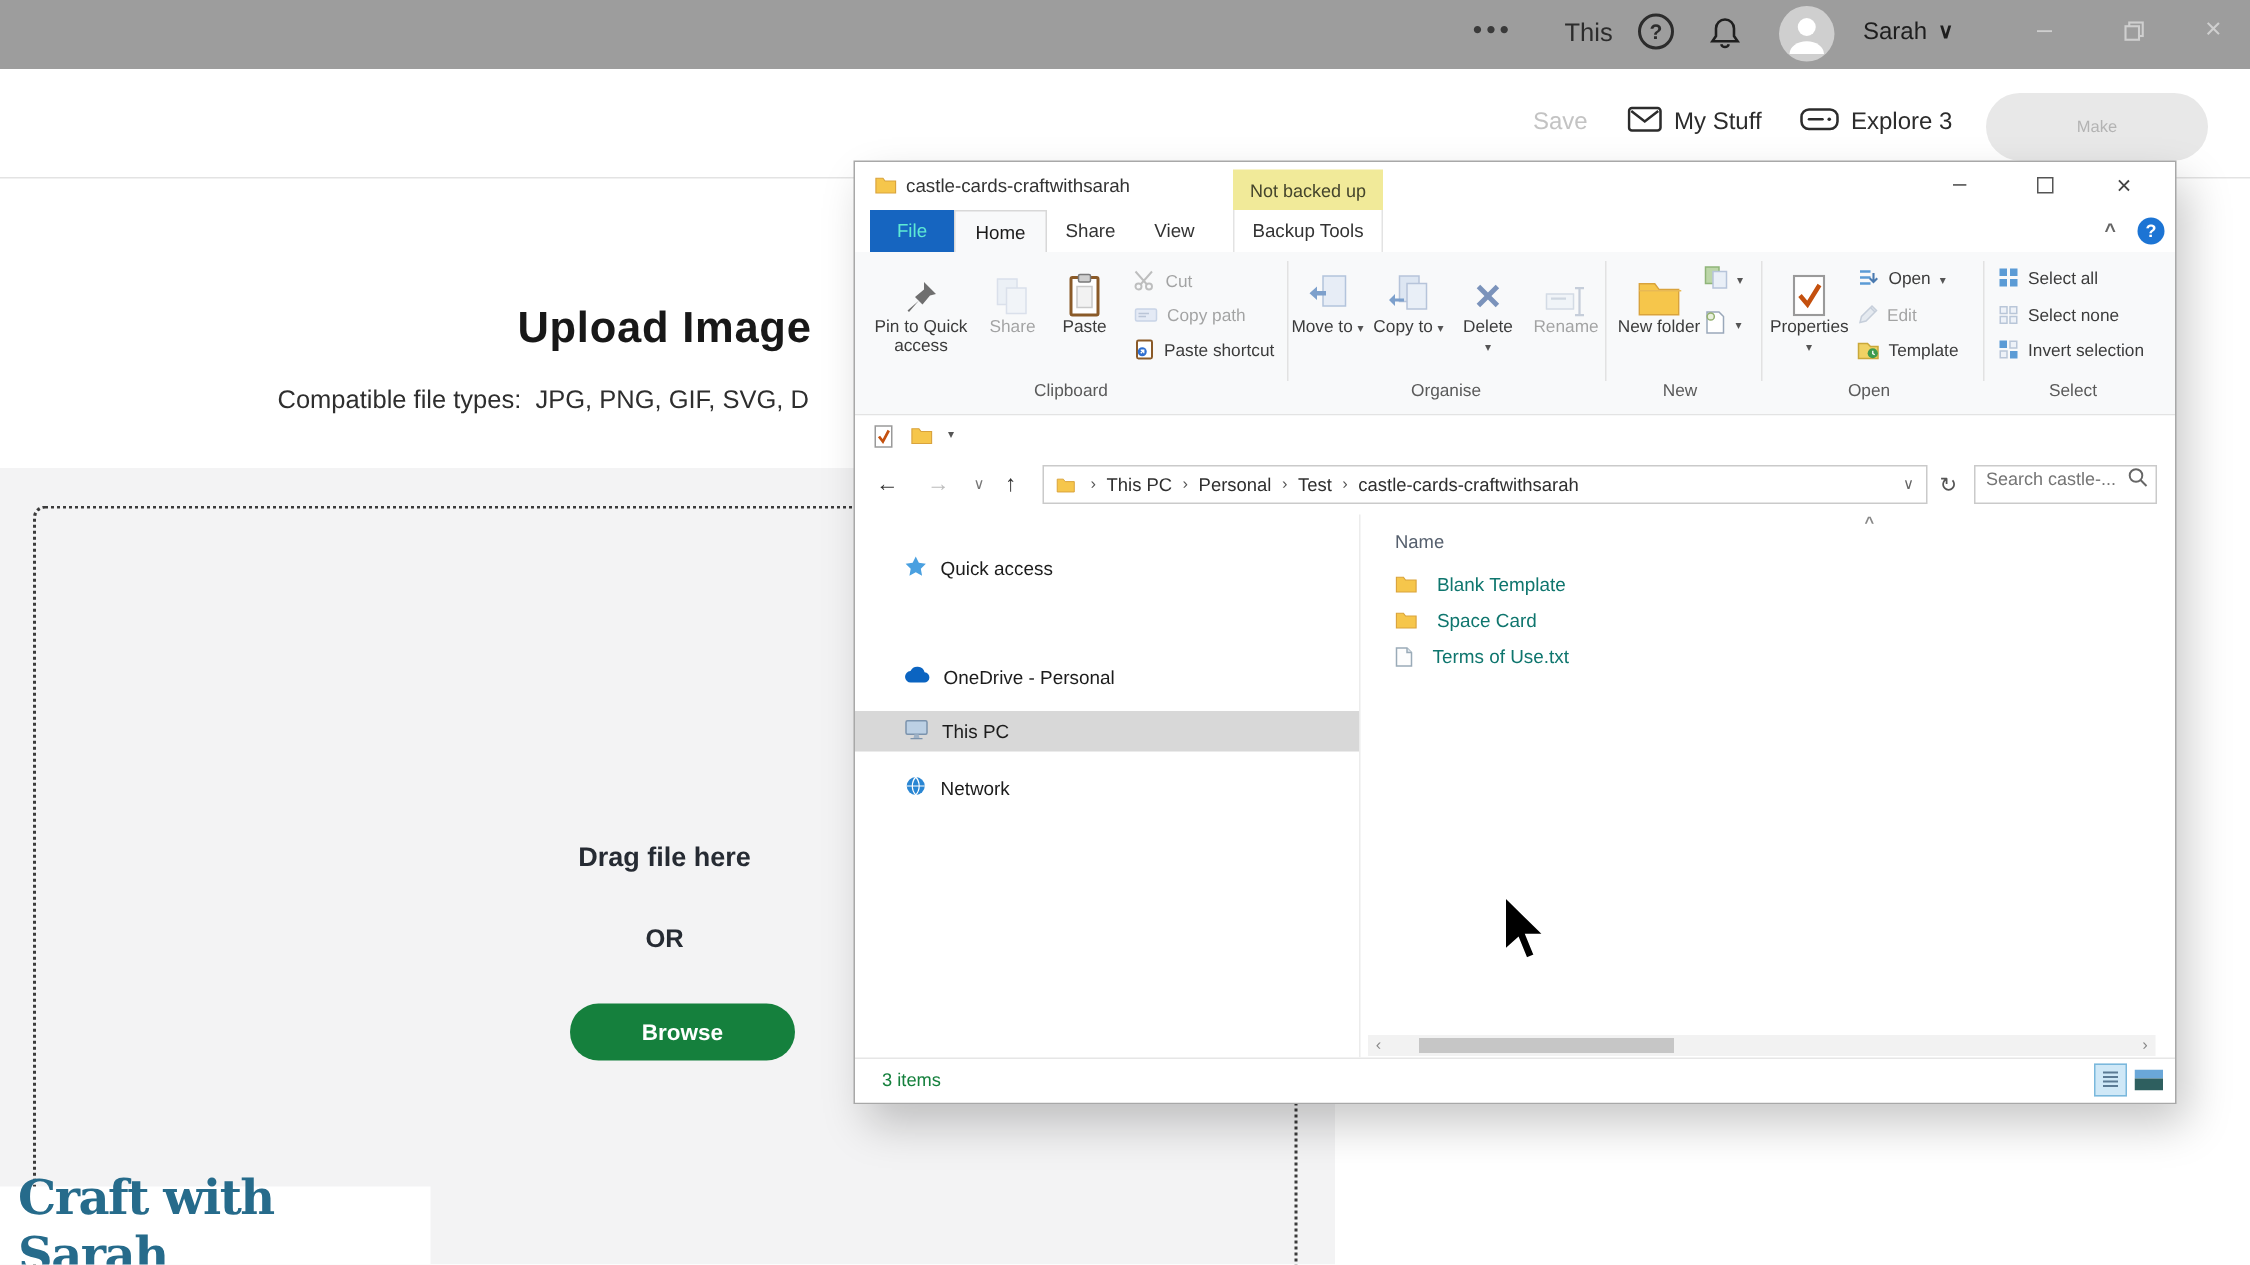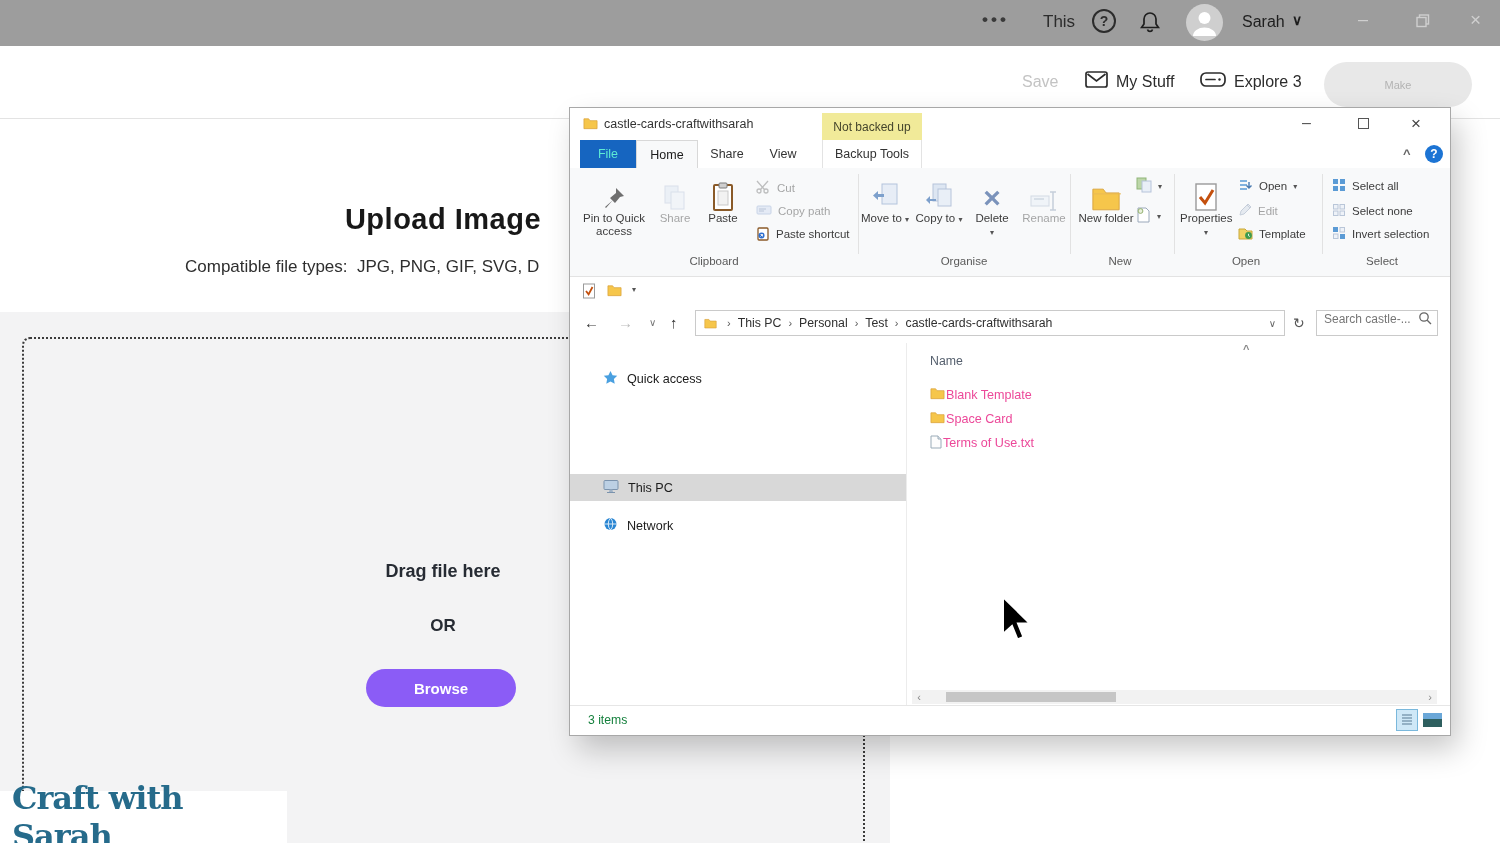--- a/index.html
+++ b/index.html
@@ -29,21 +29,21 @@
   .ah-make{position:absolute;left:1324px;top:16px;width:148px;height:45px;border-radius:23px;background:#e8e8e8;
            display:flex;align-items:center;justify-content:center;font-size:11px;color:#b3b3b3;}
 
   
   .upload-title{position:absolute;left:0;top:203px;width:886px;text-align:center;font-size:29px;font-weight:600;color:#181818;letter-spacing:.5px;}
   .upload-sub{position:absolute;left:185px;top:257px;font-size:17px;color:#2e2e2e;white-space:pre;}
   .gray-panel{position:absolute;left:0;top:312px;width:890px;height:531px;background:#f3f3f4;}
   .dropzone{position:absolute;left:22px;top:337px;width:843px;height:540px;border:2px dotted #3b3b3b;border-radius:8px;box-sizing:border-box;}
   .drag-text{position:absolute;left:0;top:561px;width:886px;text-align:center;font-size:18px;font-weight:700;color:#262b33;}
   .or-text{position:absolute;left:0;top:616px;width:886px;text-align:center;font-size:17px;font-weight:700;color:#262b33;}
-  .browse-btn{position:absolute;left:366px;top:669px;width:150px;height:38px;border-radius:19px;background:#8b5cf6;
+  .browse-btn{position:absolute;left:380px;top:669px;width:150px;height:38px;border-radius:19px;background:#15803d;
               display:flex;align-items:center;justify-content:center;color:#fff;font-size:15px;font-weight:700;cursor:pointer;}
   .logo-box{position:absolute;left:0;top:791px;width:287px;height:52px;background:#ffffff;display:flex;align-items:center;padding-left:12px;box-sizing:border-box;z-index:6;}
   .logo-text{font-family:"DejaVu Serif",serif;font-weight:700;font-size:32px;color:#266b8b;letter-spacing:-1px;}
 
   
   .ex{position:absolute;left:570px;top:108px;width:880px;height:627px;background:#fff;z-index:20;font-size:12px;color:#222;
       box-shadow:0 0 0 1px #a8a8a8, 8px 14px 28px rgba(0,0,0,.22);}
   .ex-titlebar{position:absolute;left:0;top:0;width:880px;height:32px;background:#fff;}
   .ex-title{position:absolute;left:34px;top:9px;font-size:12.5px;color:#333;}
   .ex-ticon{position:absolute;left:13px;top:9px;}
@@ -86,21 +86,21 @@
   .searchbox input{border:none;outline:none;width:92px;font-size:12px;color:#666;padding-left:7px;font-family:"Liberation Sans",sans-serif;background:transparent;}
 
   .ex-main{position:absolute;left:0;top:235px;width:880px;height:362px;background:#fff;}
   .sb-row{position:absolute;left:0;width:336px;height:27px;display:flex;align-items:center;padding-left:33px;box-sizing:border-box;gap:9px;
           font-size:12.6px;color:#1c1c1c;}
   .sb-selected{background:#d8d8d8;}
   .sb-divider{position:absolute;left:336px;top:0;width:1px;height:362px;background:#ececec;}
   .pane{position:absolute;left:337px;top:0;width:538px;height:362px;}
   .pane-header{position:absolute;left:23px;top:11px;font-size:12.3px;color:#56606e;}
   .pane-sort{position:absolute;left:336px;top:0px;font-size:11px;color:#888;font-weight:700;}
-  .file-row{position:absolute;left:23px;height:24px;display:flex;align-items:center;gap:1px;font-size:12.6px;color:#ec4899;}
+  .file-row{position:absolute;left:23px;height:24px;display:flex;align-items:flex-start;gap:13px;font-size:12.6px;color:#0f766e;}
   .hscroll{position:absolute;left:5px;right:8px;top:347px;height:14px;background:#f2f2f2;display:flex;align-items:center;}
   .hs-arrow{width:14px;text-align:center;font-size:11px;color:#888;line-height:14px;}
   .hs-track{position:relative;flex:1;height:14px;}
   .hs-thumb{position:absolute;left:20px;top:2px;width:170px;height:10px;background:#c6c6c6;}
 
   .ex-status{position:absolute;left:0;top:597px;width:880px;height:30px;border-top:1px solid #e6e6e6;background:#fff;box-sizing:border-box;}
   .status-text{position:absolute;left:18px;top:7px;font-size:12.2px;color:#15803d;}
   .view-details{position:absolute;left:826px;top:3px;width:22px;height:22px;background:#cfe8f7;border:1px solid #7ab8dc;box-sizing:border-box;
                 display:flex;align-items:center;justify-content:center;}
   .view-thumbs{position:absolute;left:853px;top:7px;}
@@ -454,20 +454,28 @@
 
   <div class="ex-main">
     <div class="sb-row" style="top:22px;">
       <span>
         <svg width="15" height="15" viewBox="0 0 16 16">
             <path d="M8 1l2.2 4.5 5 .7-3.6 3.5.9 5L8 12.3l-4.5 2.4.9-5L.8 6.2l5-.7z" fill="#4aa0e0"></path>
           </svg>
       </span>
       <span>Quick access</span>
     </div>
+    <div class="sb-row" style="top:95px;">
+      <span>
+        <svg width="17" height="12" viewBox="0 0 17 12">
+            <path d="M13 11a3.4 3.4 0 0 0 .4-6.8A5 5 0 0 0 4 3.4 3.8 3.8 0 0 0 4.3 11z" fill="#0b64c1"></path>
+          </svg>
+      </span>
+      <span>OneDrive - Personal</span>
+    </div>
     <div class="sb-row sb-selected" style="top:131px;">
       <span>
         <svg width="16" height="14" viewBox="0 0 16 14">
             <rect x="1" y="1.5" width="14" height="9" rx="1" fill="#bcd0e4" stroke="#7b93ad"></rect>
             <path d="M6 13h4l-.6-2.5H6.6z" fill="#9fb2c6"></path>
             <path d="M4 13.5h8" stroke="#7b93ad"></path>
           </svg>
       </span>
       <span>This PC</span>
     </div>

